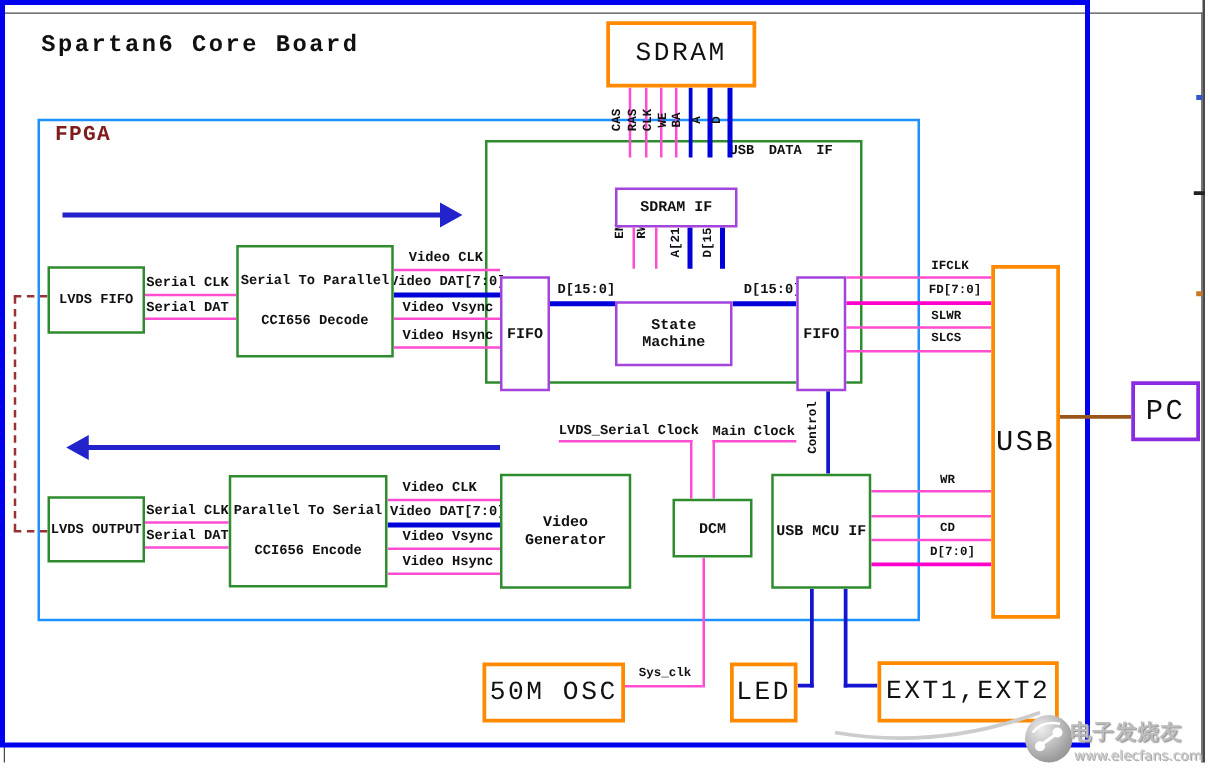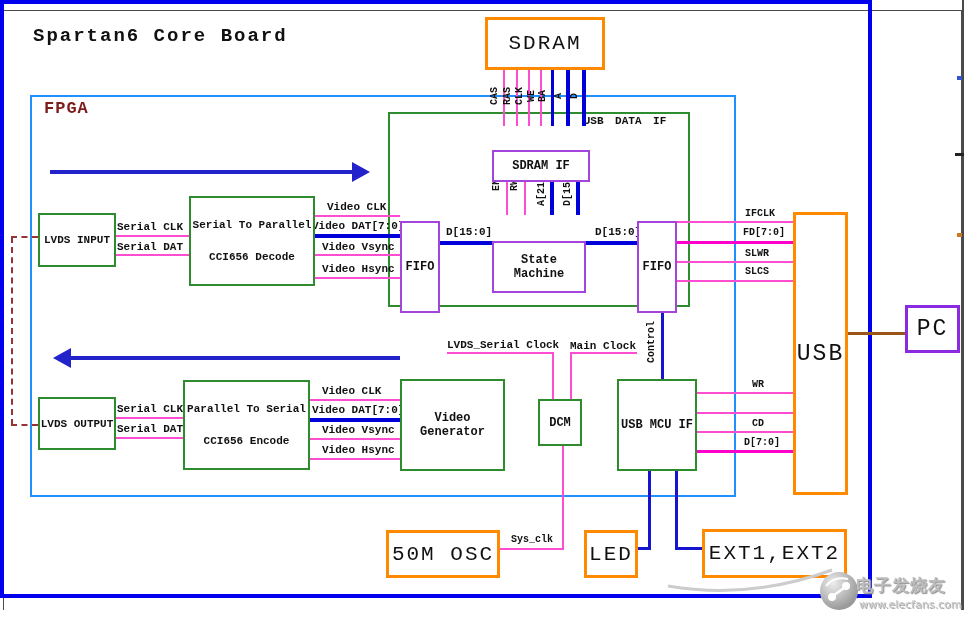--- a/index.html
+++ b/index.html
@@ -167,37 +167,37 @@
   <div class="box vio bold" style="left:492px;top:215px;width:94px;height:52px;font-size:12px;">
     <span>State Machine</span>
   </div>
   <div class="box vio bold" style="left:400px;top:195px;width:40px;height:92px;font-size:12px;">
     <span>FIFO</span>
   </div>
   <div class="box vio bold" style="left:637px;top:195px;width:40px;height:92px;font-size:12px;">
     <span>FIFO</span>
   </div>
   <div class="box g bold" style="left:38px;top:213px;width:78px;height:54px;font-size:11px;">
-    <span>LVDS INPUT</span>
+    <span>LVDS FIFO</span>
   </div>
   <div class="box g bold" style="left:189px;top:196px;width:126px;height:90px;font-size:11px;justify-content:space-evenly;">
     <span>Serial To Parallel</span>
     <span>CCI656 Decode</span>
   </div>
   <div class="box g bold" style="left:38px;top:397px;width:78px;height:53px;font-size:11px;">
     <span>LVDS OUTPUT</span>
   </div>
   <div class="box g bold" style="left:183px;top:380px;width:127px;height:90px;font-size:11px;justify-content:space-evenly;">
     <span>Parallel To Serial</span>
     <span>CCI656 Encode</span>
   </div>
   <div class="box g bold" style="left:400px;top:379px;width:105px;height:92px;font-size:12px;">
     <span>Video Generator</span>
   </div>
-  <div class="box g bold" style="left:538px;top:399px;width:44px;height:47px;font-size:12px;">
+  <div class="box g bold" style="left:538px;top:399px;width:64px;height:47px;font-size:12px;">
     <span>DCM</span>
   </div>
   <div class="box g bold" style="left:617px;top:379px;width:80px;height:92px;font-size:12px;">
     <span>USB MCU IF</span>
   </div>
   <div class="box o" style="left:793px;top:188px;width:55px;height:283px;margin-top:24px;">
     <span class="big" style="font-size:23px;">USB</span>
   </div>
   <div class="box pp" style="left:905px;top:305px;width:55px;height:48px;">
     <span class="big" style="font-size:23px;">PC</span>

